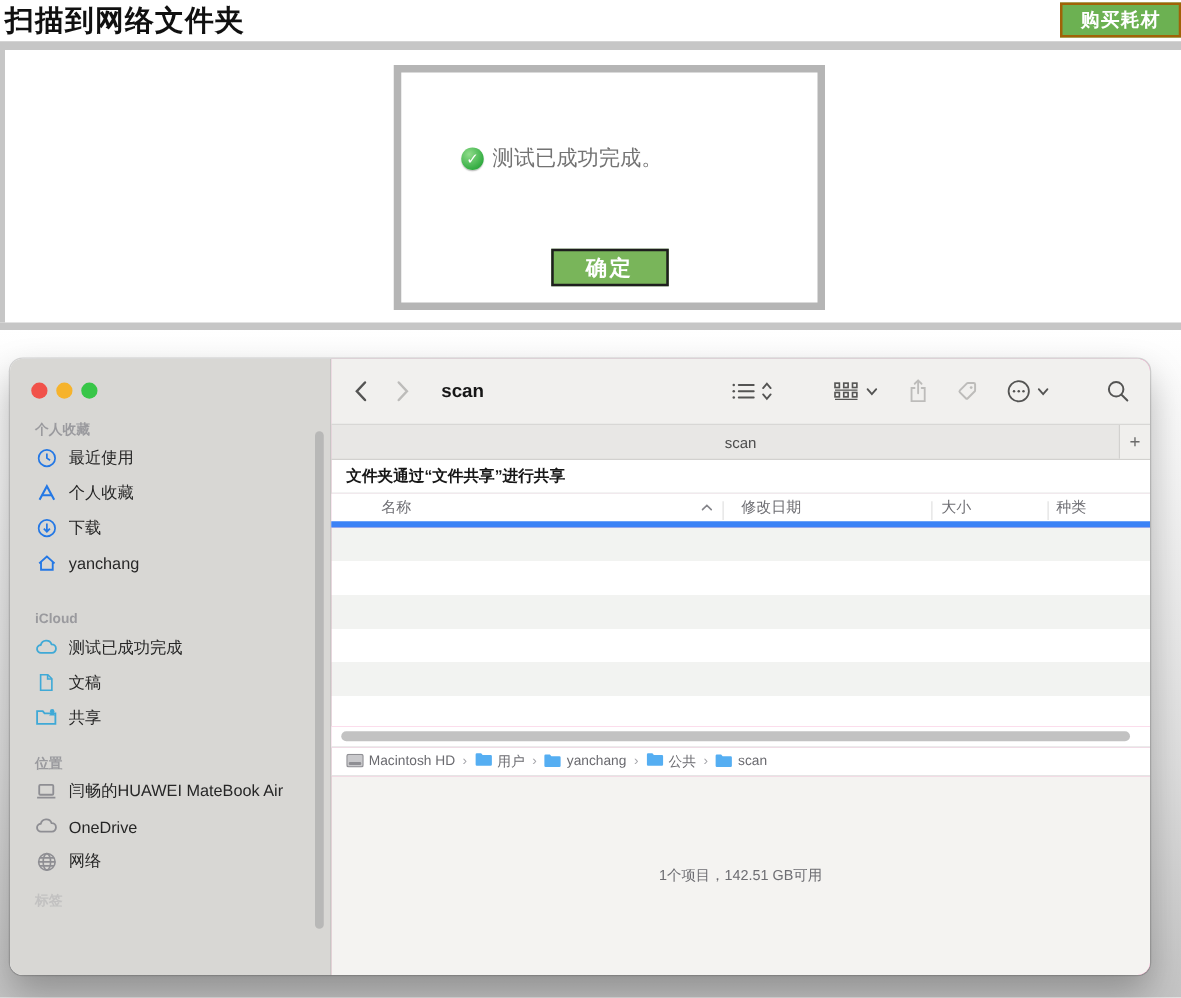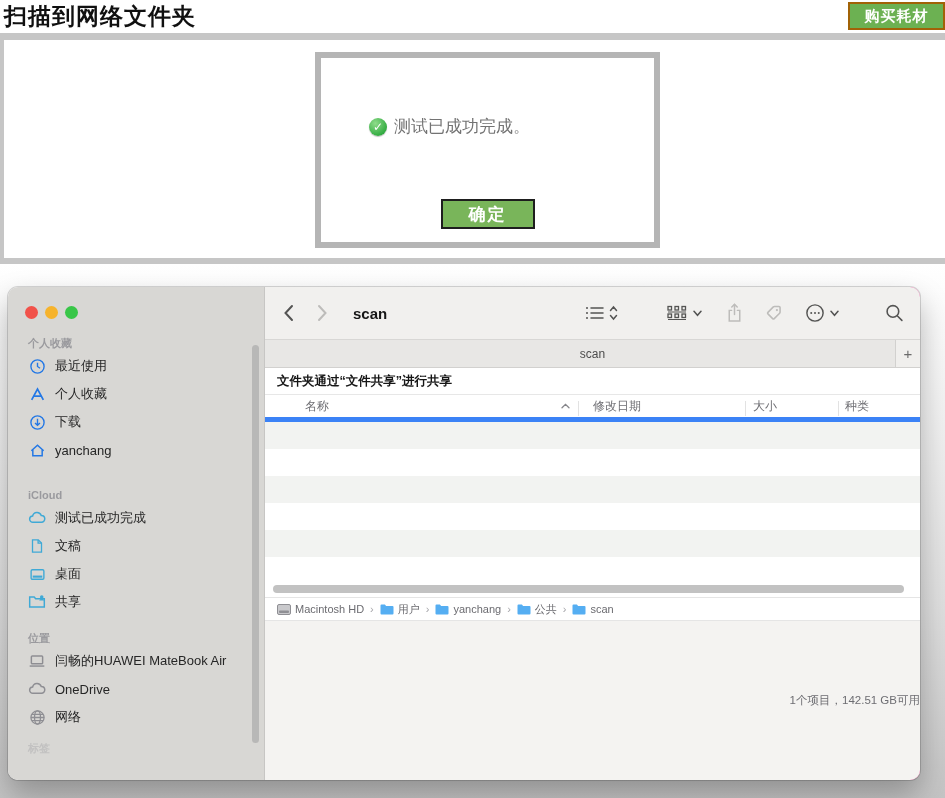--- a/index.html
+++ b/index.html
@@ -81,23 +81,23 @@
   .pdf-ic { position:absolute; left:28px; top:6px; width:12px; height:15px; background:#fdfdfd;
     border:1px solid #b9b9b9; border-radius:1px; }
   .pdf-ic:before { content:""; position:absolute; left:1px; top:2px; width:7px; height:1.5px; background:#c33; }
   .pdf-ic:after { content:""; position:absolute; left:1px; top:6px; width:8px; height:5px;
     background:repeating-linear-gradient(180deg,#9ab 0 1px,transparent 1px 2.5px); }
   .stripes { flex:1; background:repeating-linear-gradient(180deg,#f2f3f1 0 27px,#ffffff 27px 54px); }
   .hscroll { position:relative; height:17px; background:#fff; border-bottom:1px solid #e5e5e5; flex:0 0 17px; }
   .hbar { position:absolute; left:8px; right:16px; top:4px; height:8px; background:#c2c2c2; border-radius:4px; cursor:pointer; }
   .pathbar { height:23px; background:#fff; border-bottom:1px solid #e5e5e5; display:flex; align-items:center;
     padding-left:12px; gap:6px; font-size:11px; color:#6b6b70; flex:0 0 23px; }
-  .crumb { display:flex; align-items:center; gap:4px; cursor:pointer; }
+  .crumb { display:flex; gap:4px; cursor:pointer; }
   .crumb-sep { color:#a5a5aa; font-size:11px; }
-  .statusbar { flex:1; background:#f4f3f1; display:flex; align-items:center; justify-content:flex-end;
+  .statusbar { flex:1; background:#f4f3f1; display:flex; align-items:center; justify-content:center;
     font-size:11.5px; color:#6d6d72; }
   svg { display:block; }
 </style>
 </head>
 <body>
 
 <div id="ews">
   <div class="ews-header">
     <div class="ews-title">扫描到网络文件夹</div>
     <div class="buy-btn">购买耗材</div>
@@ -176,29 +176,20 @@
         <span>测试已成功完成</span>
       </div>
       <div class="sb-item">
         <span class="sb-ic c-cyan">
           <svg width="16" height="16" viewBox="0 0 16 16" fill="none" stroke="currentColor" stroke-width="1.3">
             <path d="M3.5 1.8h5.8l3.2 3.2v9.2h-9z"></path>
               <path d="M9.1 1.9v3.3h3.3"></path>
             </svg>
         </span>
         <span>文稿</span>
-      </div>
-      <div class="sb-item">
-        <span class="sb-ic c-cyan">
-          <svg width="17" height="17" viewBox="0 0 16 16" fill="none" stroke="currentColor" stroke-width="1.3">
-            <rect x="2" y="3.5" width="12" height="9" rx="1.2"></rect>
-              <path d="M3.5 10h9" stroke-width="2"></path>
-            </svg>
-        </span>
-        <span>桌面</span>
       </div>
       <div class="sb-item">
         <span class="sb-ic c-cyan">
           <svg width="18" height="18" viewBox="0 0 16 16" fill="none" stroke="currentColor" stroke-width="1.3">
             <path d="M1.5 3.5h4l1.3 1.6h7.7v7.4h-13z"></path>
             <circle cx="12.2" cy="3.6" r="1.6" fill="currentColor" stroke="none"></circle>
             <path d="M10 6.6c.4-1 1.3-1.5 2.2-1.5s1.8.5 2.2 1.5" fill="currentColor" stroke="none"></path>
             </svg>
         </span>
         <span>共享</span>

